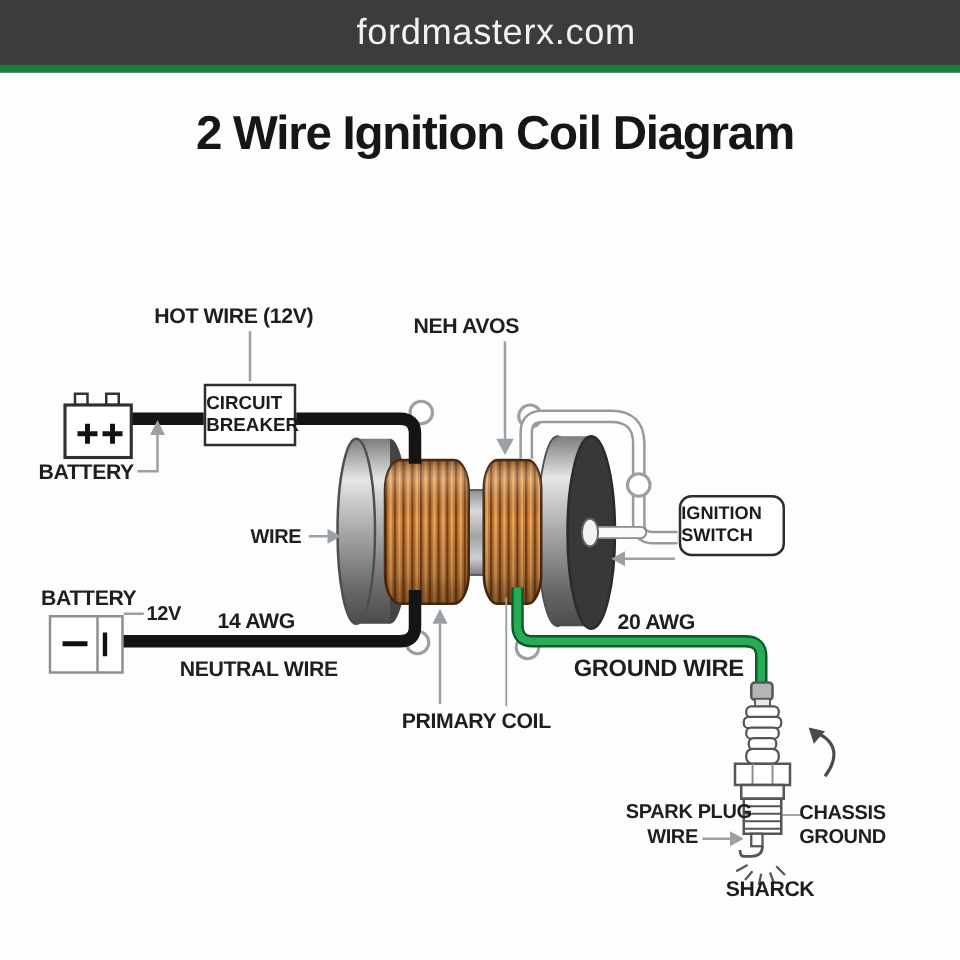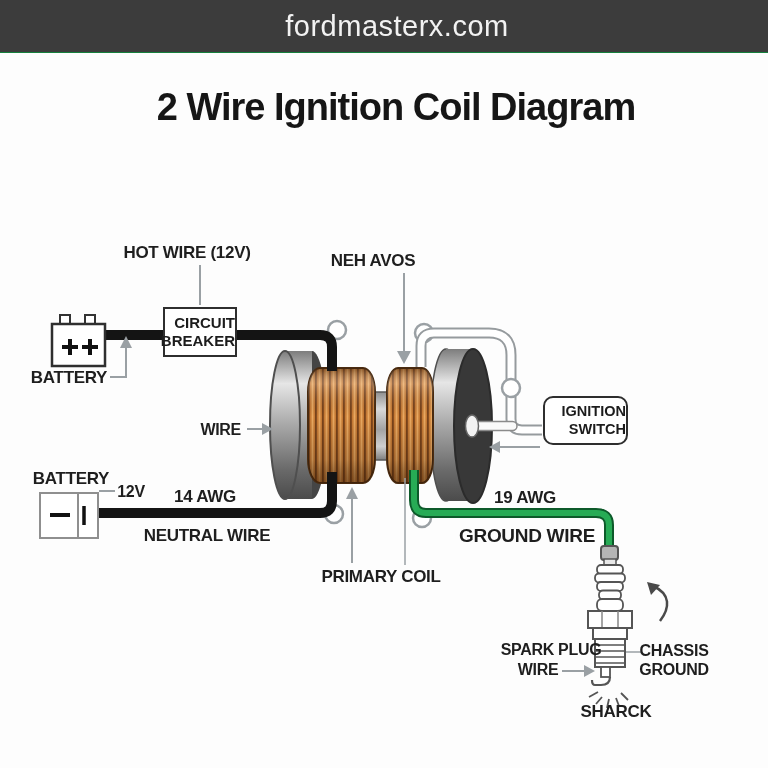--- a/index.html
+++ b/index.html
@@ -2,38 +2,38 @@
 <html><head>
 <meta charset="utf-8">
 <style>
   html,body{margin:0;padding:0;background:#e9e9e9;}
   .page{
     position:relative;width:768px;height:768px;background:#fdfdfd;
     font-family:"Liberation Sans",sans-serif;overflow:hidden;margin:0 auto;
   }
   .header{
     position:absolute;left:0;top:0;width:768px;height:52px;
-    background:#3c3c3c;border-bottom:1px solid #15803d;
+    background:#3c3c3c;border-bottom:6px solid #15803d;
     display:flex;align-items:center;justify-content:center;
   }
   .header .site{
     color:#f2f2f2;font-size:29px;font-weight:400;letter-spacing:.5px;text-indent:26px;
   }
   .page-title{
     position:absolute;left:0;top:86px;width:768px;text-align:center;
     font-size:38px;font-weight:700;color:#161616;letter-spacing:-1px;text-indent:24px;
   }
   .lbl{
     position:absolute;font-weight:700;color:#1e1e1e;font-size:16px;
     letter-spacing:-.3px;white-space:nowrap;transform:translate(-50%,-50%);
   }
   .lbl.two{transform:translate(-50%,0);line-height:19px;}
   .compbox{
     position:absolute;background:#ffffff;border:2px solid #2e2e2e;
-    display:flex;flex-direction:column;align-items:flex-end;justify-content:center;
+    display:flex;flex-direction:column;align-items:flex-start;justify-content:center;
     font-weight:700;color:#1c1c1c;text-align:center;line-height:1.18;
   }
   .compbox.cb{left:163px;top:307px;width:70px;height:46px;font-size:15px;}
   .compbox.ig{left:543px;top:396px;width:81px;height:45px;font-size:14.5px;border-radius:10px;}
   svg{position:absolute;left:0;top:0;}
 </style>
 </head>
 <body>
 
 <div class="page">
@@ -189,21 +189,21 @@
   <div class="lbl" style="left:373px;top:261px;font-size:17px;">NEH AVOS</div>
   <div class="lbl" style="left:69px;top:378px;font-size:17px;">BATTERY</div>
   <div class="lbl two" style="left:0;top:420px;width:241px;text-align:right;transform:none;">
     <div>WIRE</div>
   </div>
   <div class="lbl" style="left:71px;top:479px;font-size:17px;">BATTERY</div>
   <div class="lbl" style="left:131px;top:492px;">12V</div>
   <div class="lbl" style="left:205px;top:497px;font-size:17px;">14 AWG</div>
   <div class="lbl" style="left:207px;top:536px;font-size:17px;">NEUTRAL WIRE</div>
   <div class="lbl" style="left:381px;top:577px;font-size:17px;">PRIMARY COIL</div>
-  <div class="lbl" style="left:525px;top:498px;font-size:17px;">19 AWG</div>
+  <div class="lbl" style="left:525px;top:498px;font-size:17px;">20 AWG</div>
   <div class="lbl" style="left:527px;top:536px;font-size:19px;">GROUND WIRE</div>
   <div class="lbl" style="left:551px;top:650px;">SPARK PLUG</div>
   <div class="lbl" style="left:538px;top:670px;">WIRE</div>
   <div class="lbl two" style="left:674px;top:641px;text-align:center;">
     <div>CHASSIS</div>
     <div>GROUND</div>
   </div>
   <div class="lbl" style="left:616px;top:712px;font-size:17px;">SHARCK</div>
 
 </div>

